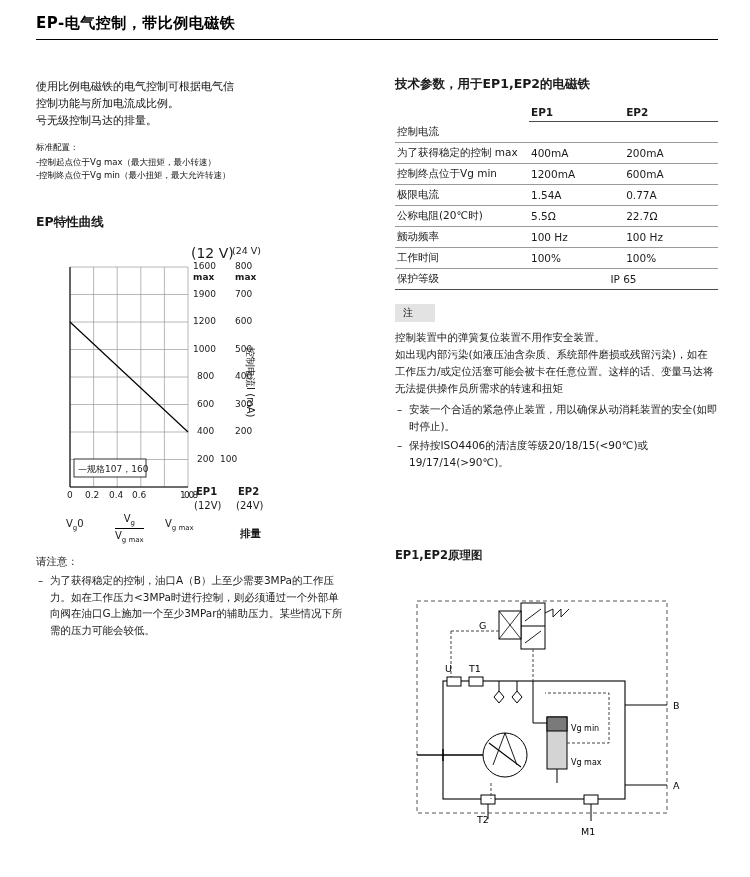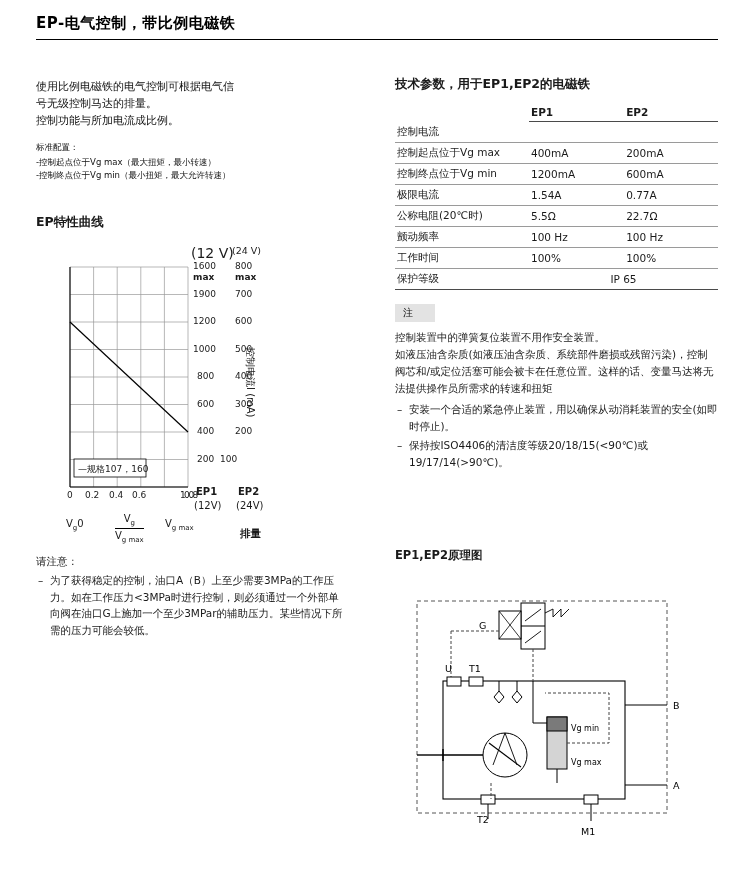--- a/index.html
+++ b/index.html
@@ -87,22 +87,22 @@
 <div class="page">
 
   <div class="title-wrap">
     <div class="title">EP-电气控制，带比例电磁铁</div>
     <div class="title-rule"></div>
   </div>
 
   <div class="left-col">
     <div class="para">
       <div>使用比例电磁铁的电气控制可根据电气信</div>
+      <div>控制功能与所加电流成比例。</div>
       <div>号无级控制马达的排量。</div>
-      <div>控制功能与所加电流成比例。</div>
     </div>
     <div class="small-note">
       <div class="hdr">标准配置：</div>
       <div>-控制起点位于Vg max（最大扭矩，最小转速）</div>
       <div>-控制终点位于Vg min（最小扭矩，最大允许转速）</div>
     </div>
   </div>
 
   <div class="chart-block">
     <div class="chart-title">EP特性曲线</div>
@@ -211,21 +211,21 @@
         <th class="c1"></th>
         <th class="c2">EP1</th>
         <th class="c3">EP2</th>
       </tr>
       <tr>
         <td class="c1">控制电流</td>
         <td class="c2"></td>
         <td class="c3"></td>
       </tr>
       <tr>
-        <td class="c1">控制起点位于Vg max</td>
+        <td class="c1">为了获得稳定的控制 max</td>
         <td class="c2">400mA</td>
         <td class="c3">200mA</td>
       </tr>
       <tr>
         <td class="c1">控制终点位于Vg min</td>
         <td class="c2">1200mA</td>
         <td class="c3">600mA</td>
       </tr>
       <tr>
         <td class="c1">极限电流</td>
@@ -250,21 +250,21 @@
       <tr class="last">
         <td class="c1">保护等级</td>
         <td class="center-span" colspan="2">IP 65</td>
       </tr>
     </tbody>
       </table>
 
     <div class="note-tag">注</div>
     <div class="note-body">
       <div>控制装置中的弹簧复位装置不用作安全装置。</div>
-      <div>如液压油含杂质(如液压油含杂质、系统部件磨损或残留污染)，控制阀芯和/或定位活塞可能会被卡在任意位置。这样的话、变量马达将无法提供操作员所需求的转速和扭矩</div>
+      <div>如出现内部污染(如液压油含杂质、系统部件磨损或残留污染)，如在工作压力/或定位活塞可能会被卡在任意位置。这样的话、变量马达将无法提供操作员所需求的转速和扭矩</div>
       <ul>
         <li>安装一个合适的紧急停止装置，用以确保从动消耗装置的安全(如即时停止)。</li>
         <li>保持按ISO4406的清洁度等级20/18/15(&lt;90℃)或19/17/14(&gt;90℃)。</li>
       </ul>
     </div>
   </div>
 
   <div class="diagram-wrap">
     <div class="diagram-title">EP1,EP2原理图</div>
     <svg width="330" height="280" viewBox="0 0 330 280">

